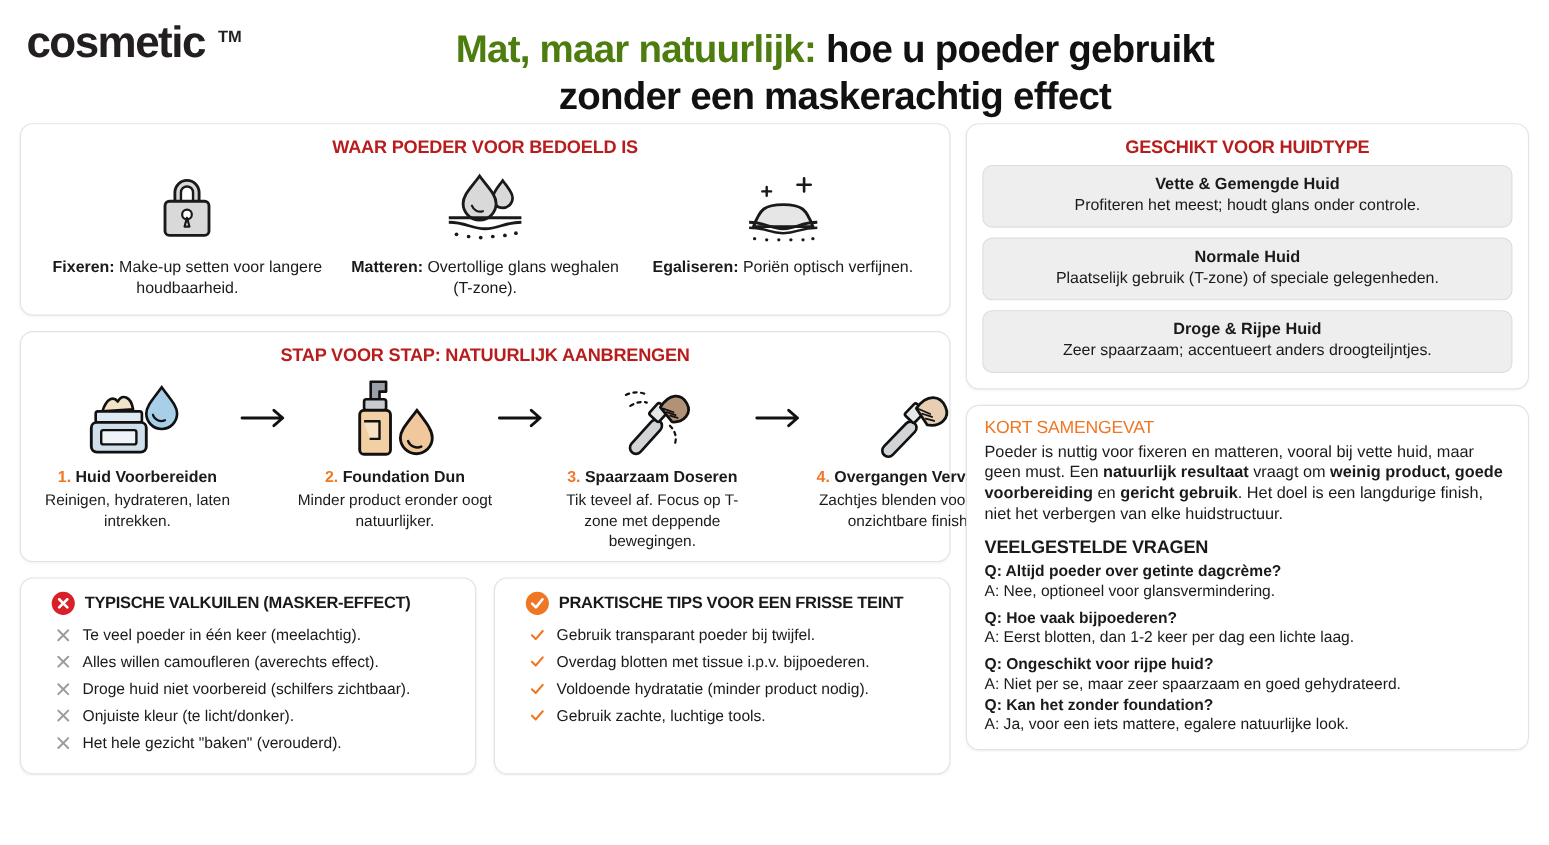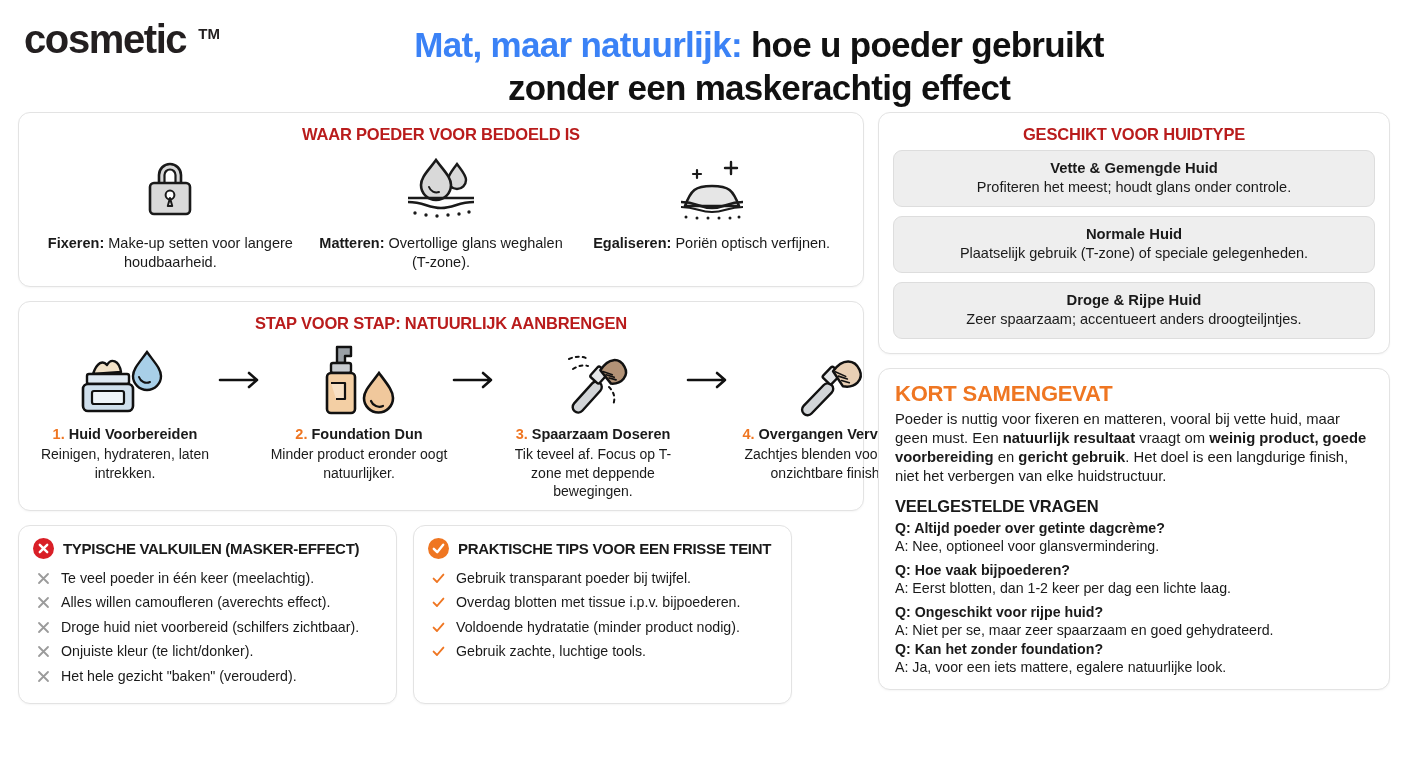--- a/index.html
+++ b/index.html
@@ -13,21 +13,21 @@
   .page { position: relative; width: 1408px; height: 768px; padding: 0; }
 
   
   .header { display: flex; align-items: flex-start; height: 112px; padding: 14px 24px 0 24px; }
   .logo { width: 300px; flex: none; padding-top: 6px; }
   .logo-line { font-size: 40px; font-weight: 800; letter-spacing: -1.4px; line-height: 0.98; color: #231f20; }
   .logo-line2 { position: relative; display: inline-block; }
   .logo-tm { font-size: 15px; font-weight: 700; vertical-align: super; letter-spacing: 0; margin-left: 12px; }
   .title-wrap { flex: 1; text-align: center; padding-right: 190px; padding-top: 10px; }
   .title { font-size: 35px; font-weight: 800; line-height: 1.22; letter-spacing: -0.7px; color: #111111; }
-  .title .accent { color: #3b82f6; }
+  .title .accent { color: #4d7c0f; }
 
   
   .body-grid { display: flex; gap: 14px; padding: 0 18px; align-items: flex-start; }
   .col-left { width: 846px; flex: none; display: flex; flex-direction: column; gap: 14px; }
   .col-right { width: 512px; flex: none; display: flex; flex-direction: column; gap: 14px; }
 
   .card {
     background: #ffffff;
     border: 1px solid #e3e3e3;
     border-radius: 12px;
@@ -55,21 +55,21 @@
   .steps-row { display: flex; align-items: flex-start; padding: 4px 14px 0 14px; }
   .step { width: 184px; flex: none; text-align: center; }
   .step-icon { height: 74px; display: flex; align-items: center; justify-content: center; }
   .step-head { font-size: 14.5px; font-weight: 800; margin-top: 8px; line-height: 1.25; }
   .step-head .num { color: #ef7622; }
   .step-desc { font-size: 14px; line-height: 1.3; margin-top: 2px; }
   .arrow { flex: 1; display: flex; align-items: center; justify-content: center; height: 74px; }
 
   
   .bottom-row { display: flex; gap: 16px; }
-  .half { width: 379px; flex: none; padding: 12px 14px 14px 14px; }
+  .half { width: 415px; flex: none; padding: 12px 14px 14px 28px; }
   .half-head { display: flex; align-items: center; gap: 9px; margin-bottom: 8px; }
   .badge { width: 21px; height: 21px; border-radius: 50%; flex: none; position: relative; }
   .badge.red { background: #d91f27; }
   .badge.orange { background: #ef7622; }
   .half-head-txt { font-size: 15px; font-weight: 800; letter-spacing: -0.3px; }
   .li { display: flex; gap: 10px; align-items: flex-start; font-size: 14.2px; line-height: 1.58; padding-left: 4px; }
   .mk { width: 14px; flex: none; padding-top: 2px; }
 
   
   .skin { padding: 0 14px 14px 14px; }
@@ -80,21 +80,21 @@
     text-align: center;
     padding: 8px 10px 9px 10px;
     margin-bottom: 9px;
   }
   .skin-item:last-child { margin-bottom: 0; }
   .skin-t { font-size: 14.8px; font-weight: 800; line-height: 1.3; }
   .skin-d { font-size: 14.5px; line-height: 1.3; }
 
   
   .summary { padding: 12px 14px 12px 16px; }
-  .sum-head { font-size: 22px; font-weight: 700; color: #ef7622; letter-spacing: -0.2px; margin-bottom: 3px; }
+  .sum-head { font-size: 16px; font-weight: 400; color: #ef7622; letter-spacing: -0.2px; margin-bottom: 3px; }
   .sum-body { font-size: 14.8px; line-height: 1.28; }
   .sum-body b { font-weight: 800; }
   .faq-head { font-size: 16.5px; font-weight: 700; margin-top: 11px; margin-bottom: 3px; letter-spacing: -0.2px; }
   .faq-q { font-size: 14.2px; font-weight: 800; line-height: 1.3; }
   .faq-a { font-size: 14.2px; line-height: 1.3; margin-bottom: 5px; }
   .faq-a.tight { margin-bottom: 0; }
 </style>
 </head>
 <body>
 

